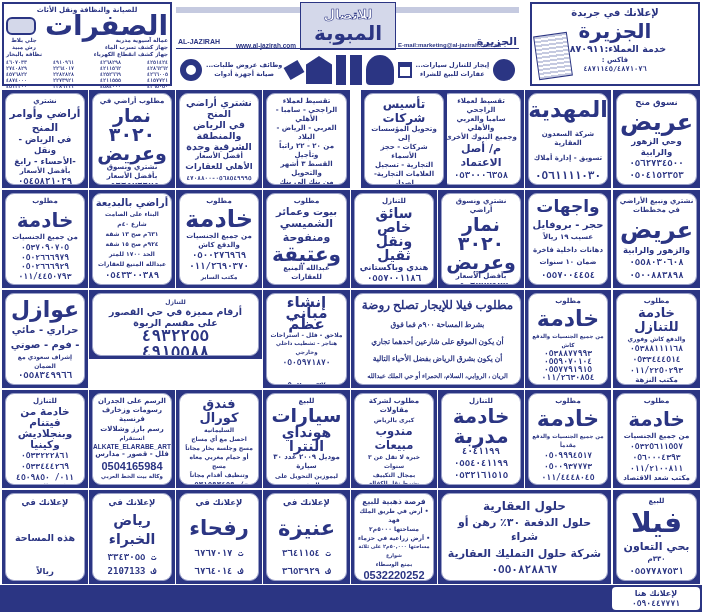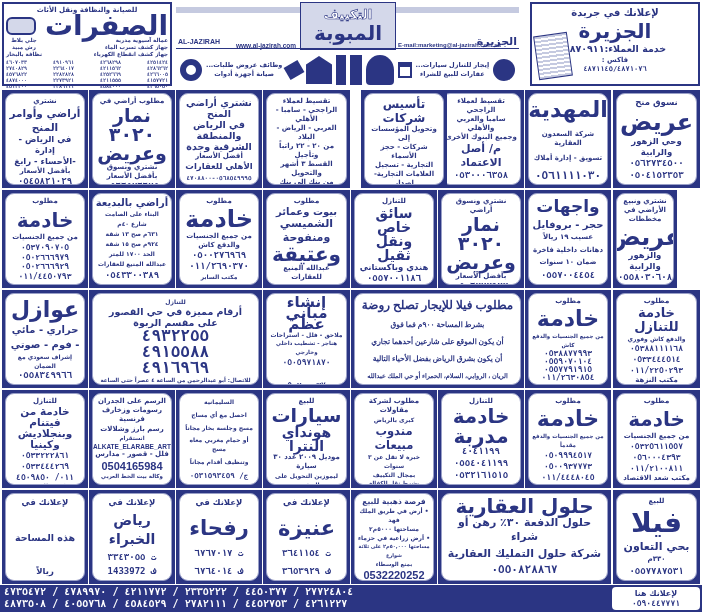--- a/index.html
+++ b/index.html
@@ -89,21 +89,21 @@
   </div>
   <div style="display:flex; justify-content:space-between; direction:ltr; font-size:6.5px; font-weight:bold; margin-top:1px;">
     <span class="latin">www.alsafrrat.net</span>
     <span style="font-family:'DejaVu Sans Mono', monospace;">٩٢٠٠٠٨١٥٠</span>
   </div>
 </div>
 
 <div class="hdr-center">
   <div class="hdr-band"></div>
   <div class="hdr-title">
-    <div style="font-size:13px; line-height:14px; font-weight:bold; color:#fff; -webkit-text-stroke:0.6px #2b3583;">التكييف</div>
+    <div style="font-size:13px; line-height:14px; font-weight:bold; color:#fff; -webkit-text-stroke:0.6px #2b3583;">للاتصال</div>
     <div style="font-size:20px; line-height:22px; font-weight:bold; color:#2b3583;">المبوبة</div>
   </div>
   <div class="latin" style="position:absolute; left:2px; top:36px; font-size:7px;">AL-JAZIRAH</div>
   <div class="latin" style="position:absolute; left:60px; top:40px; font-size:6.5px;">www.al-jazirah.com</div>
   <div class="latin" style="position:absolute; left:222px; top:40px; font-size:6px;">E-mail:marketing@al-jazirah.com.sa</div>
   <div style="position:absolute; right:2px; top:33px; font-size:11px; font-weight:bold;">الجزيرة</div>
   <div style="position:absolute; left:0; right:0; top:46px; height:1px; background:#2b3583;"></div>
   <div class="icon-row">
     <span style="width:22px; height:22px; border-radius:50%; background:#2b3583; display:inline-block;"></span>
     <div class="stack" style="font-size:6.5px; font-weight:bold; line-height:9px;">
@@ -197,28 +197,28 @@
     <div class="t-l" style="font-size:19px;">نمار ٣٠٢٠</div>
     <div class="t-l" style="font-size:19px;">وعريض</div>
     <div class="t-xs">نشتري ونسوق بأفضل الأسعار</div>
     <div class="num">٠٥٦٦٤٧٦٦٧٤</div>
   </div>
 </div>
 <div class="ad" style="left:2px; top:90px; width:86px; height:98px;">
   <div class="inner">
     <div class="t-xs">نشتري</div>
     <div class="t-m" style="font-size:10.5px;">أراضي وأوامر المنح</div>
-    <div class="t-s">في الرياض - إدارة</div>
+    <div class="t-s">في الرياض - ونقل</div>
     <div class="t-s">-الأحساء - رابغ</div>
     <div class="t-xs">بأفضل الأسعار</div>
     <div class="num">٠٥٤٥٨٢١٠٢٩</div>
   </div>
 </div>
 
-<div class="ad" style="left:613px; top:190px; width:64px; height:98px;">
+<div class="ad" style="left:613px; top:190px; width:87px; height:98px;">
   <div class="inner">
     <div class="t-xs">نشتري ونبيع الأراضي في مخططات</div>
     <div class="t-xl">عريض</div>
     <div class="t-s">والزهور والرابية</div>
     <div class="num">٠٥٥٨٠٣٠٦٠٨</div>
     <div class="num">٠٥٠٠٨٨٣٨٩٨</div>
   </div>
 </div>
 <div class="ad" style="left:525px; top:190px; width:86px; height:98px;">
   <div class="inner">
@@ -329,21 +329,21 @@
 <div class="ad" style="left:263px; top:290px; width:87px; height:98px;">
   <div class="inner">
     <div class="t-s" style="font-size:15px;">إنشاء مباني عظم</div>
     <div class="t-xs" style="font-size:6px;">ملاحق - فلل - استراحات</div>
     <div class="t-xs" style="font-size:5.5px;">هناجر - تشطيب داخلي وخارجي</div>
     <div class="num" style="font-size:8px;">٠٥٠٥٩٧١٨٧٠</div>
     <div class="num" style="font-size:8px;margin-top:12px;">٠٥٠٢٠٠٠٣٧٠</div>
     <div class="t-xs" style="font-size:5.5px;">م/ مبارك الدوسري للمقاولات</div>
   </div>
 </div>
-<div class="ad" style="left:89px; top:290px; width:173px; height:98px;">
+<div class="ad" style="left:89px; top:290px; width:173px; height:69px;">
   <div class="inner" style="padding:3px 6px;">
     <div class="t-xs" style="font-size:6px;">للتنازل</div>
     <div class="t-s" style="font-size:9.5px;">أرقام مميزة في حي القصور على مقسم الربوة</div>
     <div class="num-l" style="font-size:16px; line-height:16px; letter-spacing:4px;">٤٩٣٢٢٥٥</div>
     <div class="num-l" style="font-size:16px; line-height:16px; letter-spacing:4px;">٤٩١٥٥٨٨</div>
     <div class="num-l" style="font-size:16px; line-height:16px; letter-spacing:4px;">٤٩١٦٩٦٩</div>
     <div class="t-xs" style="font-size:5.5px;">للاتصال: أبو عبدالرحمن من الساعة ٤ عصراً حتى الساعة ١١ ليلاً</div>
 
   </div>
 </div>
@@ -404,20 +404,21 @@
     <div class="t-xs">للبيع</div>
     <div class="t-l" style="font-size:19px;">سيارات</div>
     <div class="t-m" style="font-size:14px;">هونداي النترا</div>
     <div class="t-xs">موديل ٢٠٠٩ عدد ٣٠ سيارة</div>
     <div class="t-xs" style="font-size:6px;">ليموزين التحويل على المشتري</div>
 
   </div>
 </div>
 <div class="ad" style="left:176px; top:390px; width:86px; height:98px;">
   <div class="inner">
+    <div class="t-m" style="font-size:13px;">فندق كورال</div>
     <div class="t-xs" style="font-size:6px;">السليمانية</div>
     <div class="t-xs" style="font-size:6px;">احصل مع أي مساج</div>
     <div class="t-xs" style="font-size:6px;">مسج وجلسة بخار مجاناً</div>
     <div class="t-xs" style="font-size:6px;">أو حمام مغربي معاه مسج</div>
     <div class="t-xs" style="font-size:6px;">وتنظيف أقدام مجاناً</div>
     <div class="num" style="font-size:7.5px;">ج/ ٠٥٣١٥٩٣٤٥٩</div>
 
   </div>
 </div>
 <div class="ad" style="left:89px; top:390px; width:86px; height:98px;">
@@ -448,21 +449,21 @@
   <div class="inner">
     <div class="t-xs">للبيع</div>
     <div class="t-xl" style="font-size:28px; line-height:30px;">فيلا</div>
     <div class="t-m" style="font-size:11px;">بحي التعاون</div>
     <div class="t-xs">٣٣٠م</div>
     <div class="num">٠٥٥٧٧٨٧٥٣١</div>
   </div>
 </div>
 <div class="ad" style="left:438px; top:490px; width:173px; height:94px;">
   <div class="inner" style="padding:5px;">
-    <div class="t-m" style="font-size:20px;text-align:right;">حلول العقارية</div>
+    <div class="t-m" style="font-size:12px;text-align:right;">حلول العقارية</div>
     <div class="t-m" style="font-size:11px;">حلول الدفعة ٣٠٪ رهن أو شراء</div>
     <div class="t-m" style="font-size:11px;">شركة حلول التمليك العقارية</div>
     <div class="num" style="font-size:11px; letter-spacing:1px;">٠٥٥٠٨٢٨٨٦٧</div>
   </div>
 </div>
 <div class="ad" style="left:351px; top:490px; width:86px; height:94px;">
   <div class="inner">
     <div class="t-xs" style="font-size:7.5px;">فرصة ذهبية للبيع</div>
     <div class="t-xs" style="font-size:6px;">• أرض في طريق الملك فهد</div>
     <div class="t-xs" style="font-size:6px;">مساحتها ٥٠٠٠م٢</div>
@@ -486,33 +487,29 @@
     <div class="t-xl" style="font-size:21px;">رفحاء</div>
     <div class="num">ت ٦٧٦٧٠١٧</div>
     <div class="num">ف ٦٧٦٤٠١٤</div>
   </div>
 </div>
 <div class="ad" style="left:89px; top:490px; width:86px; height:94px;">
   <div class="inner">
     <div class="t-s">لإعلانك في</div>
     <div class="t-l" style="font-size:14px;">رياض الخبراء</div>
     <div class="num">ت ٣٣٤٣٠٥٥</div>
-    <div class="num">ف 1433972</div>
+    <div class="num">ف 2107133</div>
   </div>
 </div>
 <div class="ad" style="left:2px; top:490px; width:86px; height:94px;">
   <div class="inner">
     <div class="t-s">لإعلانك في</div>
     <div class="t-s" style="font-size:9.5px;">هذه المساحة</div>
     <div class="t-s">ريالاً</div>
   </div>
 </div>
 
 <div class="footer">
-  <div class="phones">
-    <div>٢٧٧٢٤٨٠٤ / ٤٤٥٠٣٧٧ / ٢٣٣٥٢٢٢ / ٤٢١١٧٧٢ / ٤٧٨٩٩٧٠ / ٤٧٣٥٤٧٢</div>
-    <div>٤٢٦١٢٢٧ / ٤٤٥٢٧٥٣ / ٢٧٨٢١١١ / ٤٥٨٤٥٢٩ / ٤٠٥٥٧٦٨ / ٤٨٧٣٥٠٨</div>
-  </div>
   <div class="here">
     <div style="font-size:8px; line-height:10px; font-weight:bold; direction:rtl;">لإعلانك هنا</div>
     <div style="font-family:'DejaVu Sans Mono', monospace; font-size:8px; line-height:10px; font-weight:bold;">٠٥٩٠٤٤٧٧٧١</div>
   </div>
 </div>
 
 </body></html>

